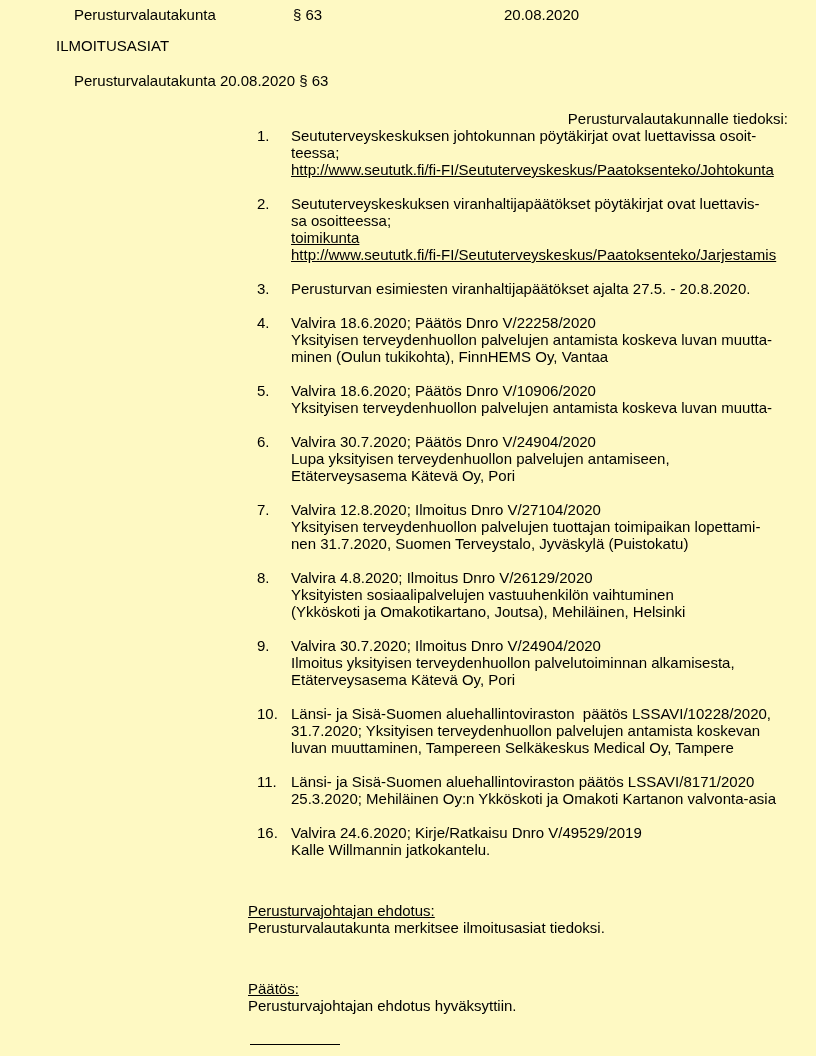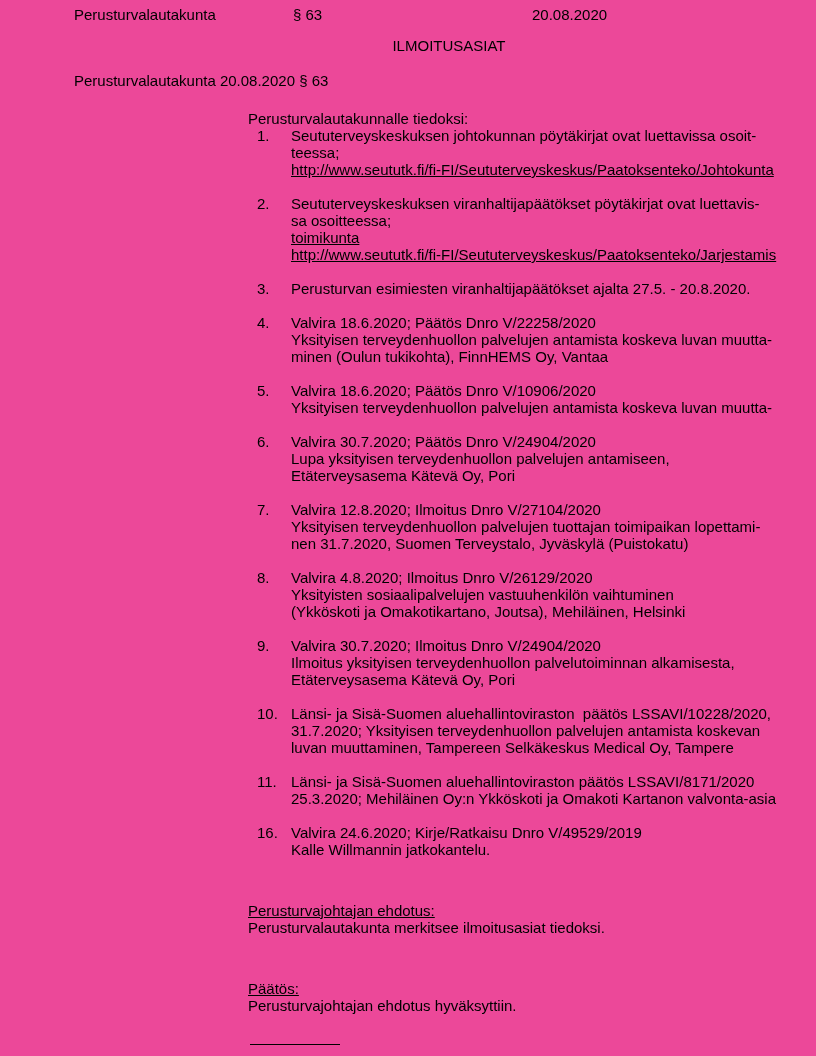--- a/index.html
+++ b/index.html
@@ -1,34 +1,34 @@
 <!DOCTYPE html>
 <html><head>
 <meta charset="utf-8">
 <style>
   html,body { margin:0; padding:0; background:#fff; }
   .page {
     position: relative;
     width: 816px;
     height: 1056px;
-    background: #ec4899;
+    background: #fef9c3;
     color: #000000;
     font-family: "Liberation Sans", sans-serif;
     font-size: 15px;
     line-height: 17px;
     overflow: hidden;
   }
   .doc-header { position: relative; height: 23px; }
   .h-committee { position: absolute; left: 74px;  top: 6px; white-space: pre; }
   .h-section   { position: absolute; left: 293px; top: 6px; white-space: pre; }
-  .h-date      { position: absolute; left: 532px; top: 6px; white-space: pre; }
-  .doc-title    { margin: 14px 0 0 82px; white-space: pre; text-align: center; }
+  .h-date      { position: absolute; left: 504px; top: 6px; white-space: pre; }
+  .doc-title    { margin: 14px 0 0 56px; white-space: pre; }
   .doc-subtitle { margin: 18px 10px 0 74px; white-space: pre; }
   .content { margin: 21px 28px 0 248px; }
-  .intro { white-space: pre; }
+  .intro { white-space: pre; text-align: right; }
   .item { display: flex; margin-top: 17px; }
   .item .num { width: 43px; padding-left: 9px; box-sizing: border-box; flex: none; white-space: pre; }
   .item .body { flex: 1 1 auto; }
   .line { white-space: pre; }
   .link { text-decoration: underline; }
   .section { margin-top: 24px; }
   .section.decision { margin-top: 19px; }
   .section .heading { text-decoration: underline; white-space: pre; margin-top: 44px; }
   .section .body-line { white-space: pre; }
   .signature-line {

